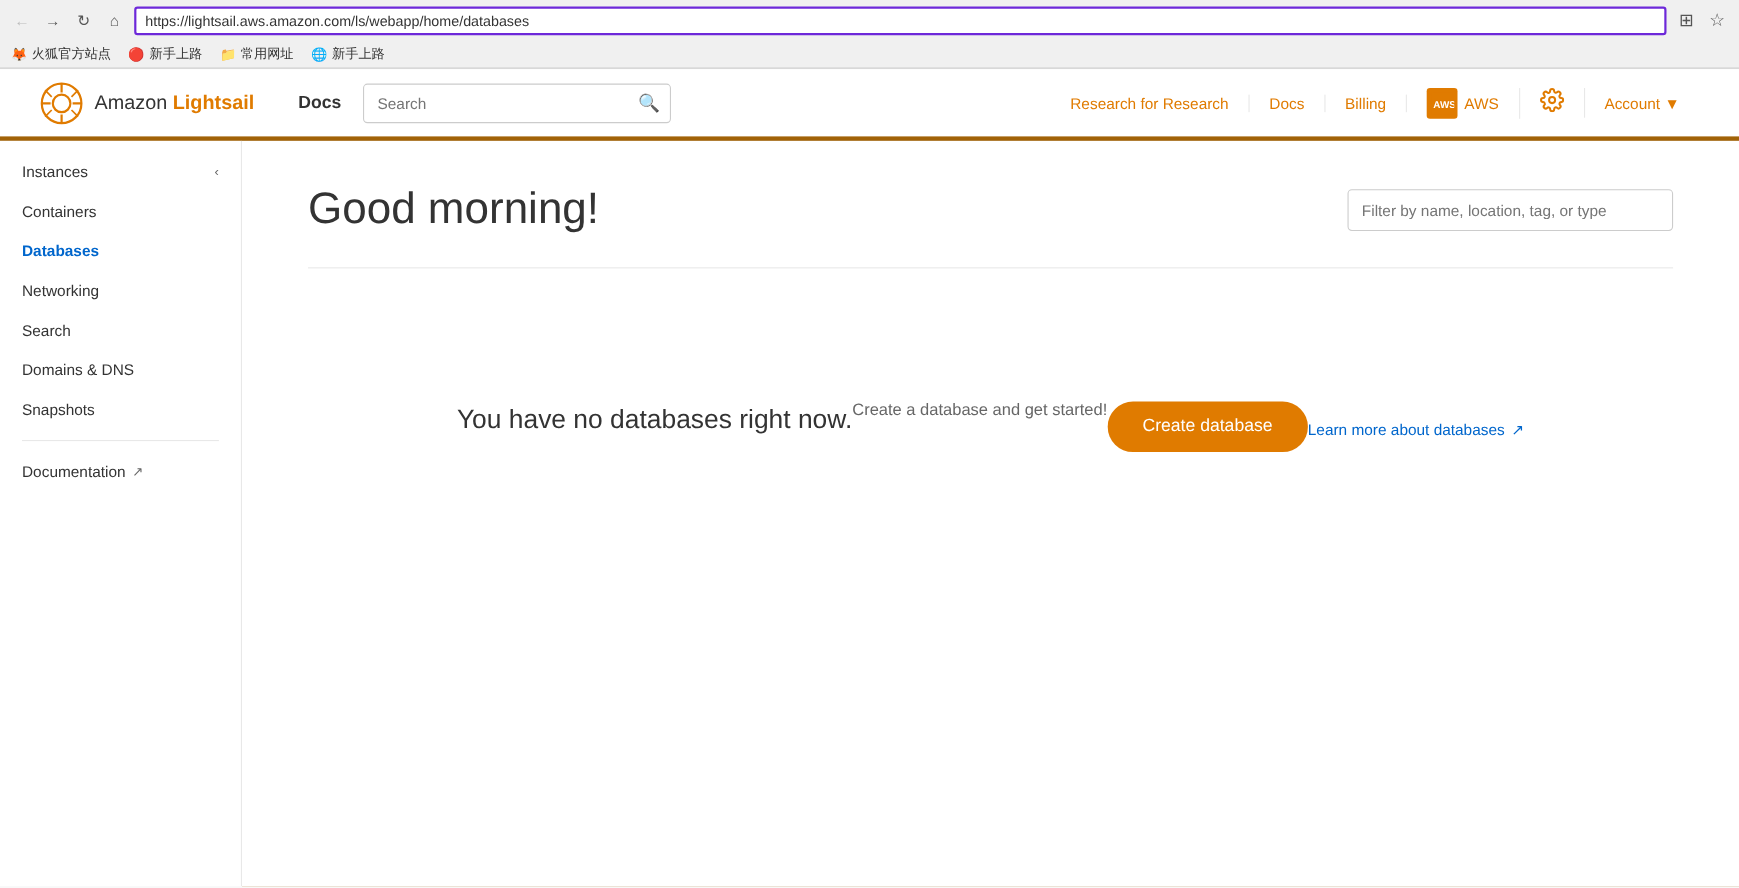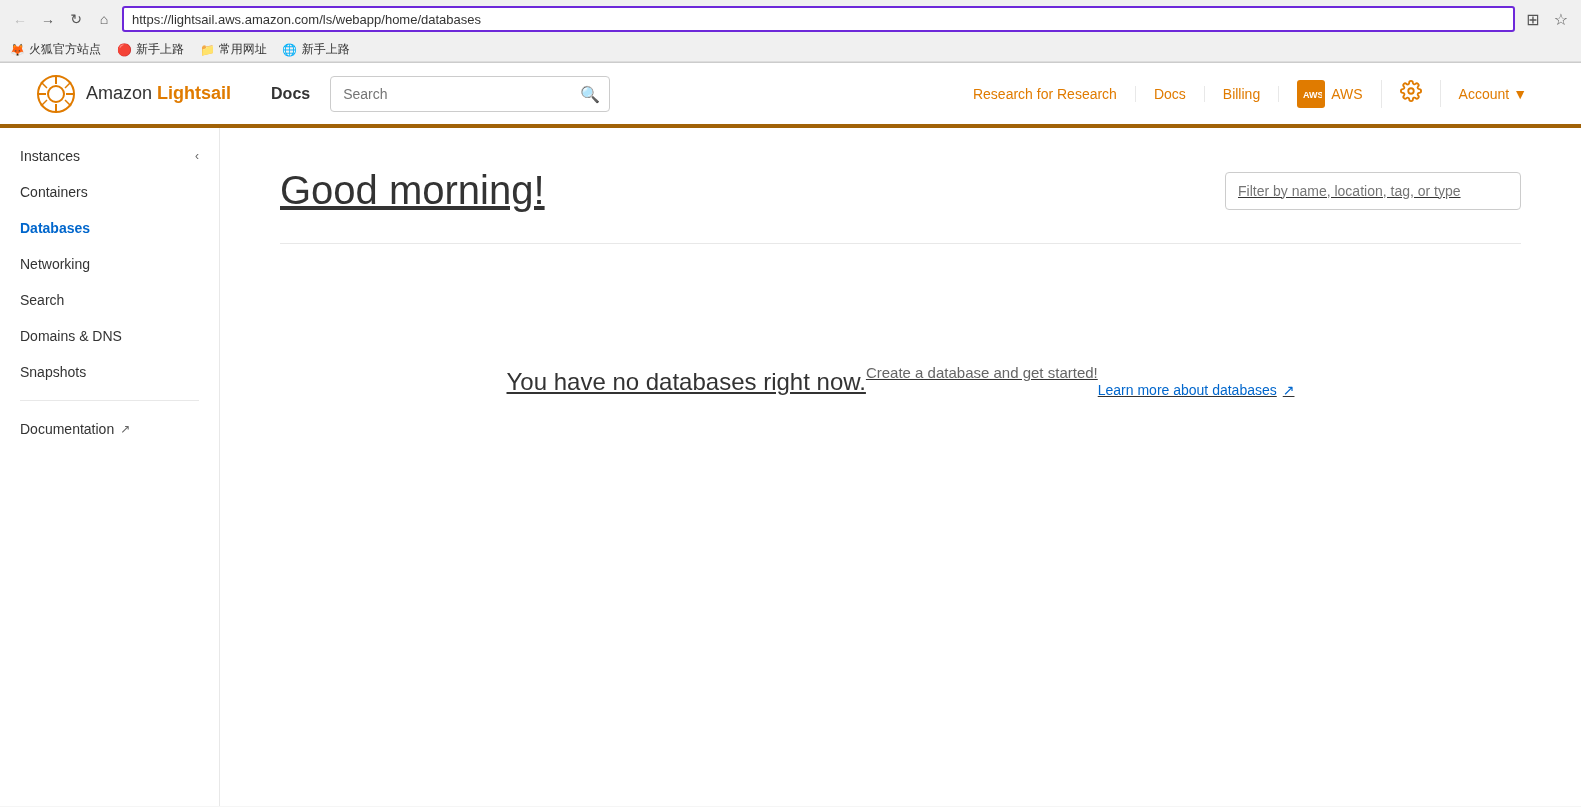--- a/index.html
+++ b/index.html
@@ -46,21 +46,21 @@
     
     .sidebar { width: 220px; background: white; border-right: 1px solid #e8e8e8; display: flex; flex-direction: column; overflow-y: auto; padding-top: 10px; }
     .sidebar-item { padding: 10px 20px; cursor: pointer; font-size: 14px; color: #333; display: flex; align-items: center; justify-content: space-between; }
     .sidebar-item.active { color: #0066cc; font-weight: 600; }
     .sidebar-divider { border: none; border-top: 1px solid #e8e8e8; margin: 10px 20px; }
     .sidebar-doc { padding: 10px 20px; font-size: 14px; color: #333; cursor: pointer; display: flex; align-items: center; gap: 6px; }
     .external-icon { font-size: 12px; color: #666; }
     .collapse-icon { font-size: 12px; color: #666; }
 
     
-    .main { flex: 1; background: #a16207; overflow-y: auto; text-decoration: underline; }
+    .main { flex: 1; background: #a16207; overflow-y: auto; }
     .main-content { background: white; min-height: 100%; padding: 40px 60px; }
     .page-header { display: flex; align-items: center; justify-content: space-between; margin-bottom: 30px; }
     .greeting { font-size: 40px; font-weight: 400; color: #333; }
     .filter-input { width: 296px; height: 38px; border: 1px solid #ccc; border-radius: 4px; padding: 0 12px; font-size: 14px; color: #aaa; background: white; }
     .divider { border: none; border-top: 1px solid #e8e8e8; margin-bottom: 60px; }
 
     
     .empty-state { display: flex; align-items: center; justify-content: center; padding: 60px 20px; }
     .empty-title { font-size: 24px; color: #333; font-weight: 400; margin-bottom: 12px; }
     .empty-subtitle { font-size: 15px; color: #666; margin-bottom: 30px; }
@@ -187,20 +187,21 @@
       <div class="main-content">
         <div class="page-header">
           <h1 class="greeting">Good morning!</h1>
           <input class="filter-input" placeholder="Filter by name, location, tag, or type" style="">
         </div>
         <hr class="divider">
 
         <div class="empty-state">
           <p class="empty-title">You have no databases right now.</p>
           <p class="empty-subtitle">Create a database and get started!</p>
+          <button class="create-btn">Create database</button>
           <a class="learn-more">
             <span>Learn more about databases</span>
             <span>↗</span>
           </a>
         </div>
       </div>
     </div>
   </div>
 </div>
 

